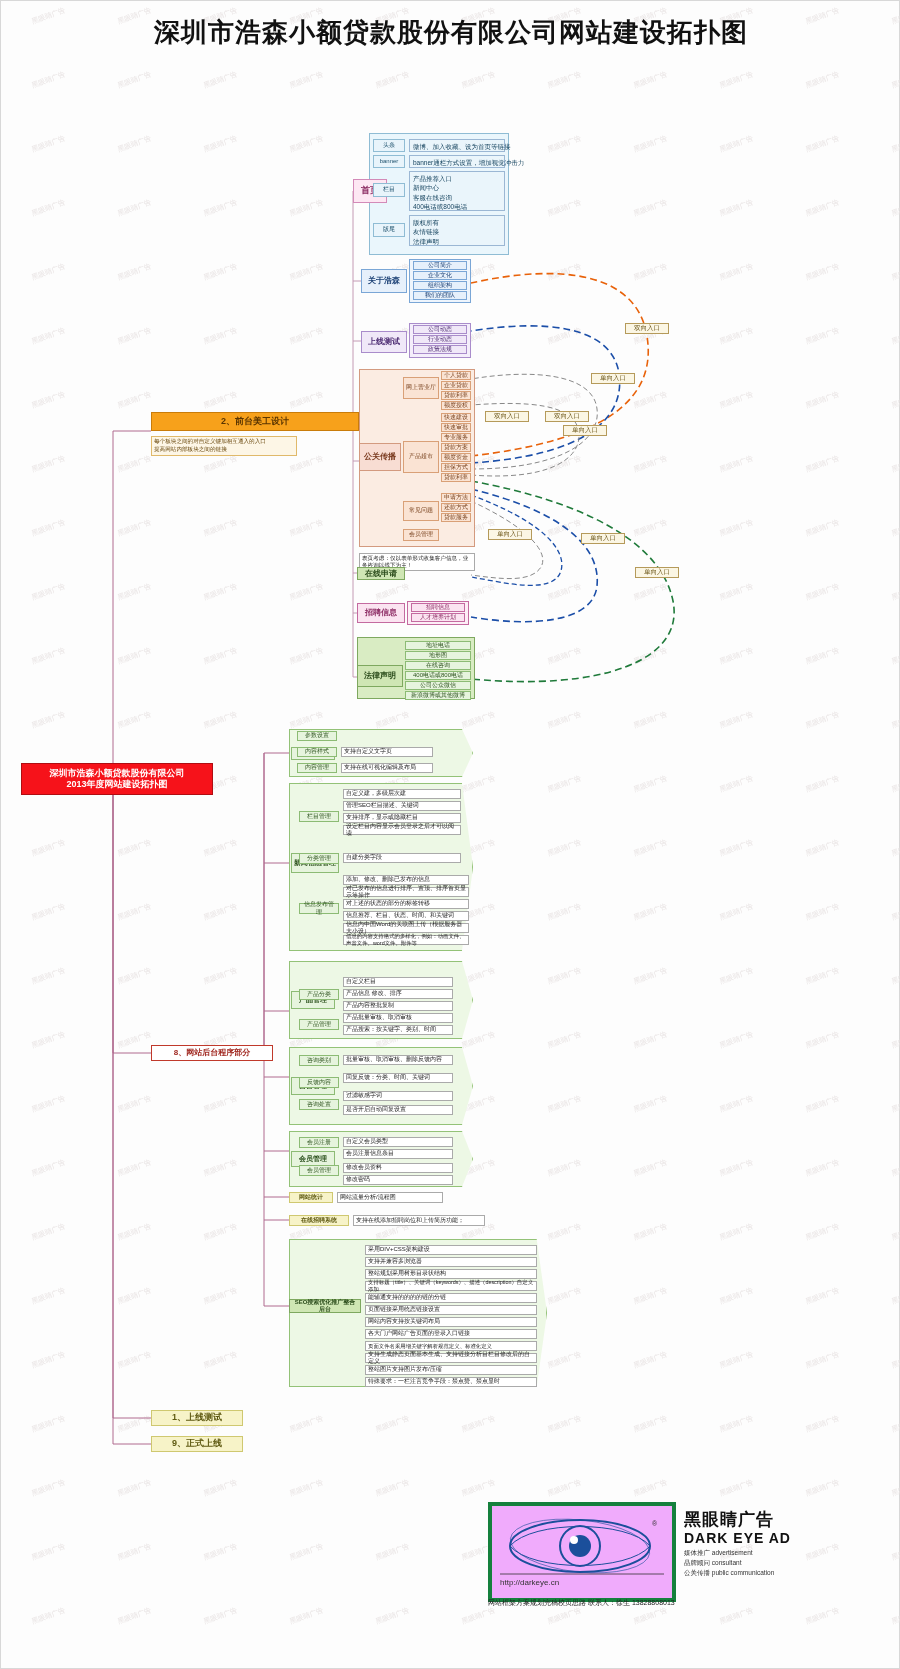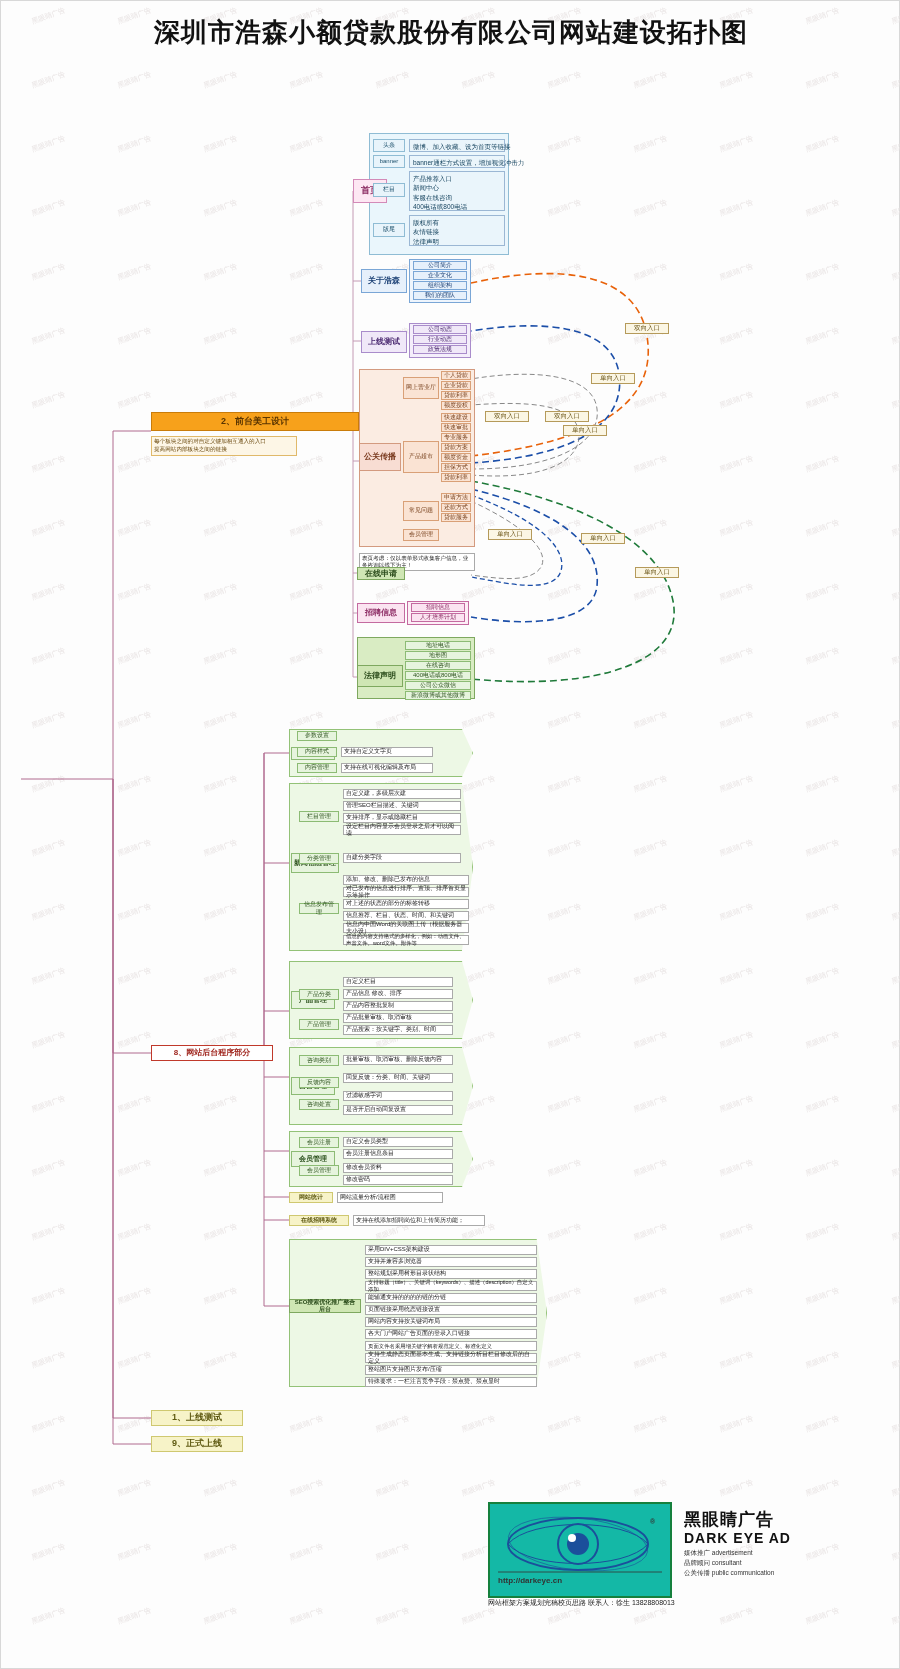--- a/index.html
+++ b/index.html
@@ -90,21 +90,21 @@
     border:1px solid #b59a5a;background:#fbf6e4;color:#6a5416;
     padding:0 2px;display:flex;align-items:center;justify-content:center;
   }
 
   
   .footer{
     position:absolute;left:487px;top:1501px;width:345px;height:145px;
   }
   .logobox{
     position:absolute;left:0;top:0;width:180px;height:92px;
-    border:2px solid #15803d;background:#14b8a6;font-weight:bold;
+    border:4px solid #15803d;background:#f0abfc;
   }
   .logo-url{
     position:absolute;left:8px;top:72px;font-size:8px;color:#333;
     font-family:"Liberation Sans",sans-serif;
   }
   .brand-cn{
     position:absolute;left:196px;top:6px;font-size:17px;font-weight:bold;color:#111;
     letter-spacing:1px;
   }
   .brand-en{
@@ -648,20 +648,24 @@
   <div class="conn" style="left:487px;top:528px;width:44px;height:11px;">
       <span>单向入口</span>
     </div>
   <div class="conn" style="left:580px;top:532px;width:44px;height:11px;">
       <span>单向入口</span>
     </div>
   <div class="conn" style="left:634px;top:566px;width:44px;height:11px;">
       <span>单向入口</span>
     </div>
 
+  <div class="node red center" style="left:20px;top:762px;width:192px;height:32px;flex-direction:column;justify-content:center;">
+    <span class="lbl t9 bold">深圳市浩森小额贷款股份有限公司</span>
+    <span class="lbl t9 bold">2013年度网站建设拓扑图</span>
+  </div>
 
   <div class="node orange center" style="left:150px;top:411px;width:208px;height:19px;">
     <span class="lbl t9 bold">2、前台美工设计</span>
   </div>
   <div class="node orangeL" style="left:150px;top:435px;width:146px;height:20px;">
     <span class="lbl" style="font-size:5.6px;line-height:1.35;white-space:pre-line;">每个板块之间的对自定义键加相互通入的入口
 提高网站内部板块之间的链接</span>
   </div>
 
   <div class="node redline center" style="left:150px;top:1044px;width:122px;height:16px;">

